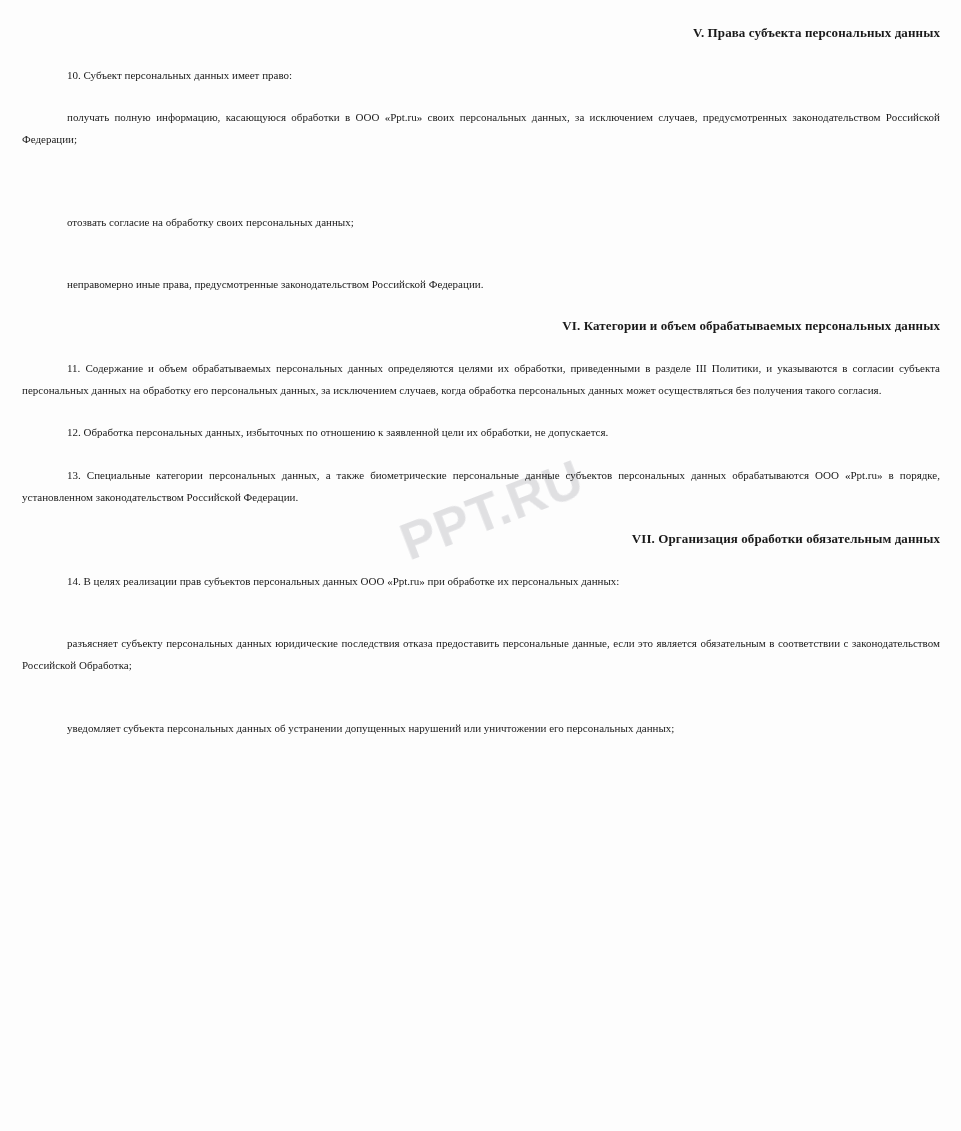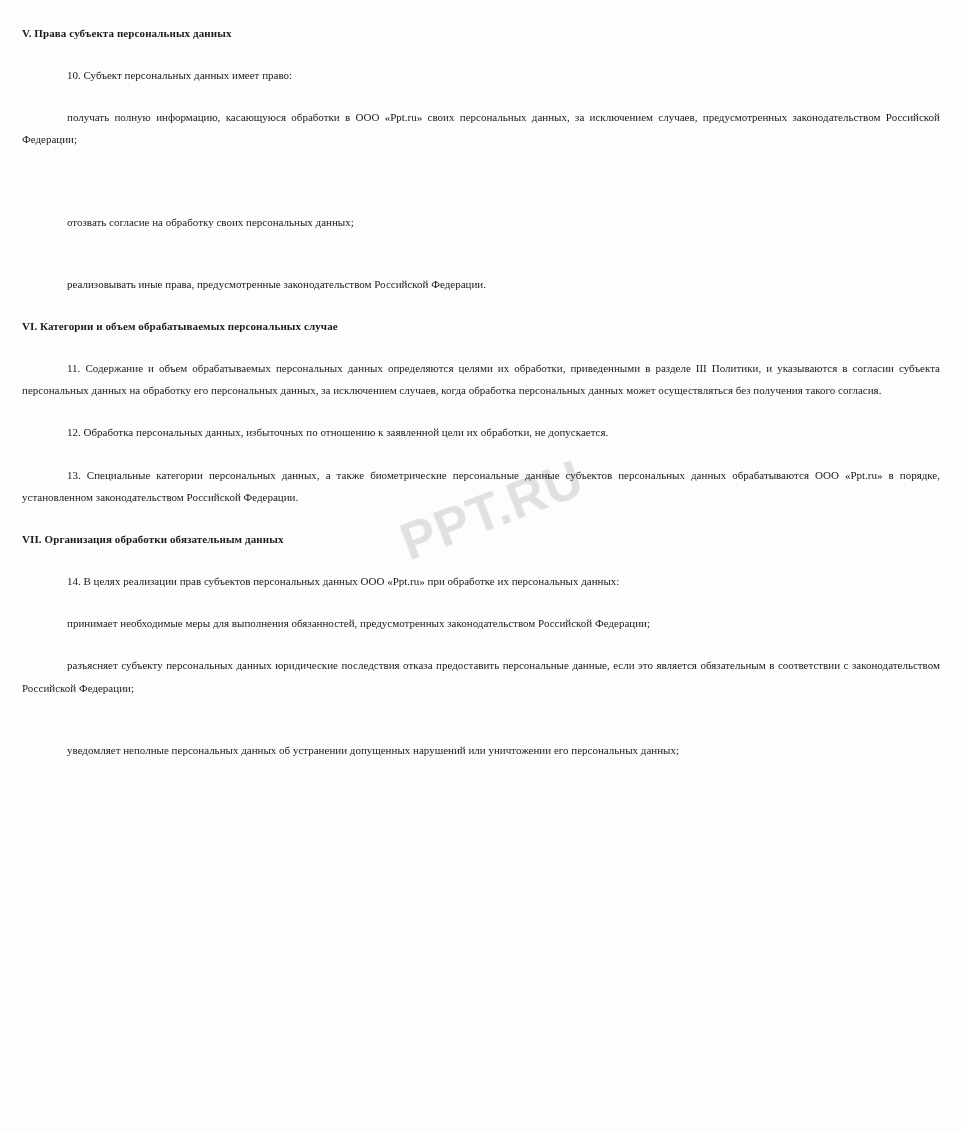--- a/index.html
+++ b/index.html
@@ -52,23 +52,23 @@
   }
 
   .content {
     position: relative;
     z-index: 2;
   }
 
   h2.section-heading {
     font-family: "Liberation Serif", "DejaVu Serif", serif;
     font-weight: bold;
-    font-size: 11px;
+    font-size: 13px;
     line-height: 22px;
-    text-align: left;
+    text-align: right;
     margin: 0;
     padding: 0;
     letter-spacing: 0.1px;
   }
 
   p.para {
     font-size: 11px;
     line-height: 22.2px;
     text-align: justify;
     text-justify: inter-word;
@@ -103,40 +103,39 @@
 
     <p class="para">10. Субъект персональных данных имеет право:</p>
     <div class="spacer sp-para"></div>
     <p class="para">получать полную информацию, касающуюся обработки в ООО «Ppt.ru» своих персональных данных, за исключением случаев, предусмотренных законодательством Российской Федерации;</p>
     <div class="spacer sp-para"></div>
     <div class="spacer sp-para"></div>
     <div class="spacer sp-para"></div>
     <p class="para">отозвать согласие на обработку своих персональных данных;</p>
     <div class="spacer sp-para"></div>
     <div class="spacer sp-para"></div>
-    <p class="para">реализовывать иные права, предусмотренные законодательством Российской Федерации.</p>
+    <p class="para">неправомерно иные права, предусмотренные законодательством Российской Федерации.</p>
 
     <div class="spacer sp-before-h"></div>
-    <h2 class="section-heading">VI. Категории и объем обрабатываемых персональных случае</h2>
+    <h2 class="section-heading">VI. Категории и объем обрабатываемых персональных данных</h2>
     <div class="spacer sp-after-h"></div>
 
     <p class="para">11. Содержание и объем обрабатываемых персональных данных определяются целями их обработки, приведенными в разделе III Политики, и указываются в согласии субъекта персональных данных на обработку его персональных данных, за исключением случаев, когда обработка персональных данных может осуществляться без получения такого согласия.</p>
     <div class="spacer sp-para"></div>
     <p class="para">12. Обработка персональных данных, избыточных по отношению к заявленной цели их обработки, не допускается.</p>
     <div class="spacer sp-para"></div>
     <p class="para">13. Специальные категории персональных данных, а также биометрические персональные данные субъектов персональных данных обрабатываются ООО «Ppt.ru» в порядке, установленном законодательством Российской Федерации.</p>
 
     <div class="spacer sp-before-h"></div>
     <h2 class="section-heading">VII. Организация обработки обязательным данных</h2>
     <div class="spacer sp-after-h"></div>
 
     <p class="para">14. В целях реализации прав субъектов персональных данных ООО «Ppt.ru» при обработке их персональных данных:</p>
     <div class="spacer sp-para"></div>
-    <p class="para">принимает необходимые меры для выполнения обязанностей, предусмотренных законодательством Российской Федерации;</p>
     <div class="spacer sp-para"></div>
-    <p class="para">разъясняет субъекту персональных данных юридические последствия отказа предоставить персональные данные, если это является обязательным в соответствии с законодательством Российской Федерации;</p>
+    <p class="para">разъясняет субъекту персональных данных юридические последствия отказа предоставить персональные данные, если это является обязательным в соответствии с законодательством Российской Обработка;</p>
     <div class="spacer sp-para"></div>
     <div class="spacer sp-para"></div>
-    <p class="para">уведомляет неполные персональных данных об устранении допущенных нарушений или уничтожении его персональных данных;</p>
+    <p class="para">уведомляет субъекта персональных данных об устранении допущенных нарушений или уничтожении его персональных данных;</p>
     <div class="spacer sp-para"></div>
 
   </div>
 </div>
 
 </body></html>

